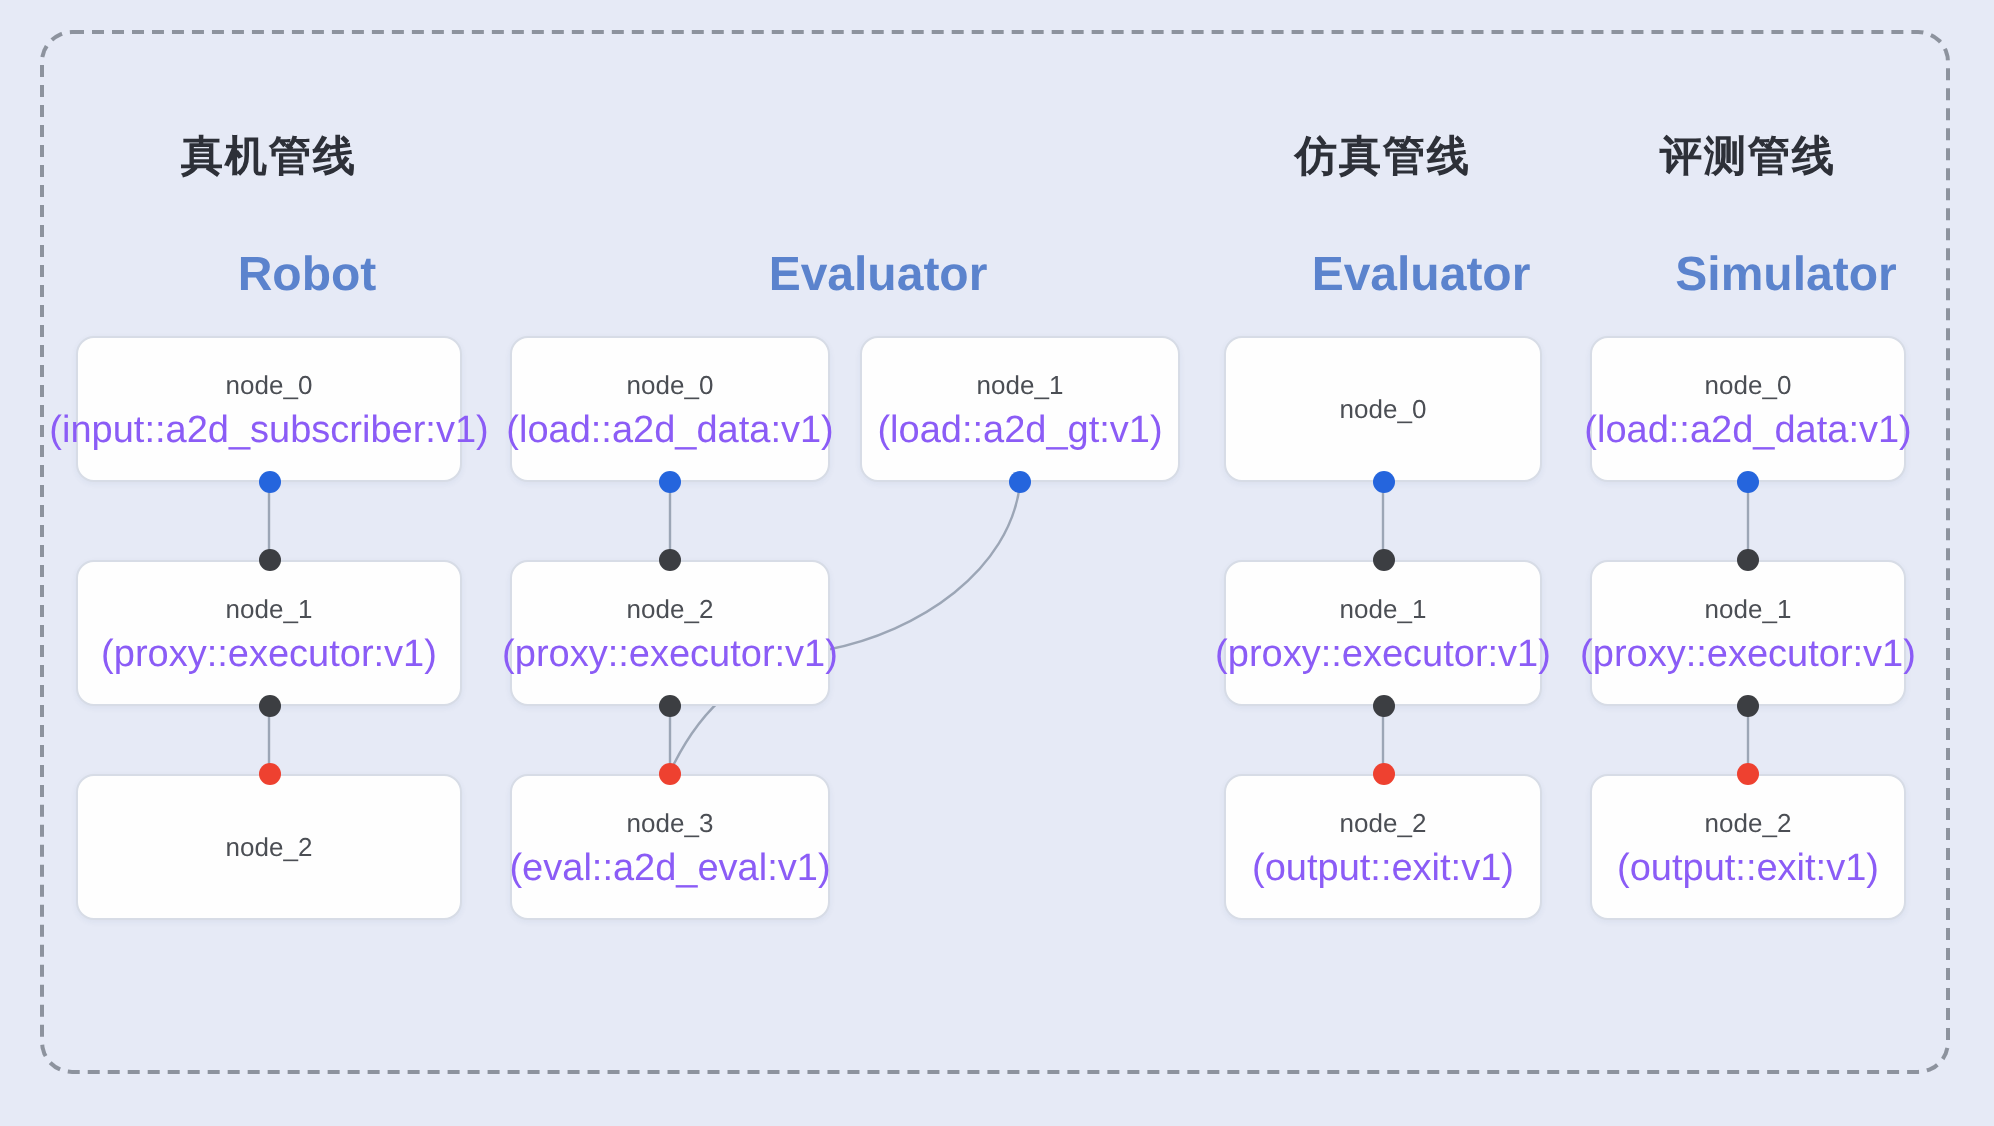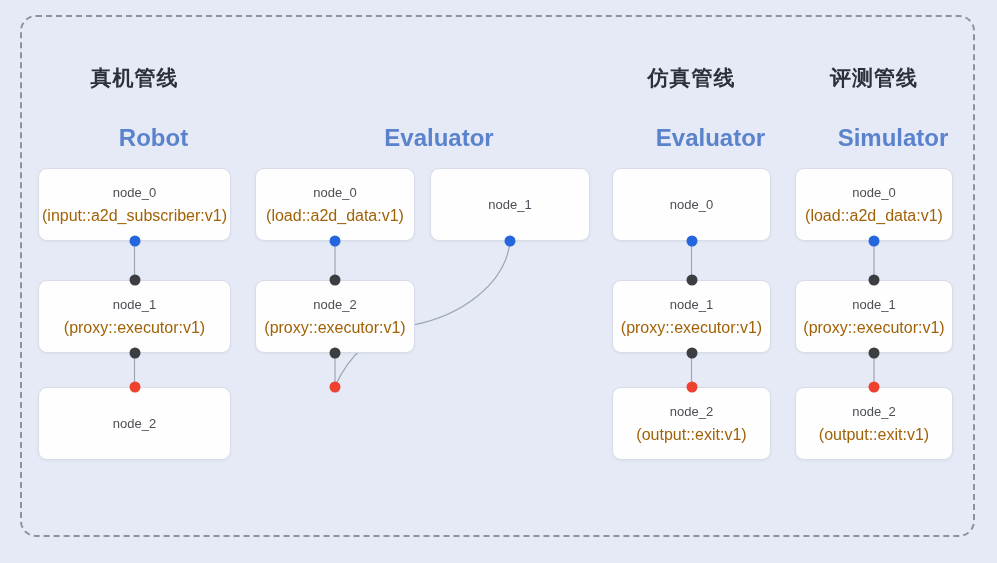--- a/index.html
+++ b/index.html
@@ -55,22 +55,22 @@
     gap:1px;
     z-index:2;
     box-sizing:border-box;
   }
   .node .nname{
     font-size:13px;
     color:#4b4e54;
     line-height:22px;
   }
   .node .ndetail{
-    font-size:16px;
-    color:#a16207;
+    font-size:19px;
+    color:#8b5cf6;
     line-height:22px;
     white-space:nowrap;
   }
   
   .c1{left:38px;width:193px;}
   .c2{left:255px;width:160px;}
   .c2b{left:430px;width:160px;}
   .c3{left:612px;width:159px;}
   .c4{left:795px;width:158px;}
   
@@ -137,24 +137,29 @@
   <div class="node c1 r3">
     <div class="nname">node_2</div>
   </div>
 
   <div class="node c2 r1">
     <div class="nname">node_0</div>
     <div class="ndetail">(load::a2d_data:v1)</div>
   </div>
   <div class="node c2b r1">
     <div class="nname">node_1</div>
+    <div class="ndetail">(load::a2d_gt:v1)</div>
   </div>
   <div class="node c2 r2">
     <div class="nname">node_2</div>
     <div class="ndetail">(proxy::executor:v1)</div>
+  </div>
+  <div class="node c2 r3">
+    <div class="nname">node_3</div>
+    <div class="ndetail">(eval::a2d_eval:v1)</div>
   </div>
 
   <div class="node c3 r1">
     <div class="nname">node_0</div>
   </div>
   <div class="node c3 r2">
     <div class="nname">node_1</div>
     <div class="ndetail">(proxy::executor:v1)</div>
   </div>
   <div class="node c3 r3">

